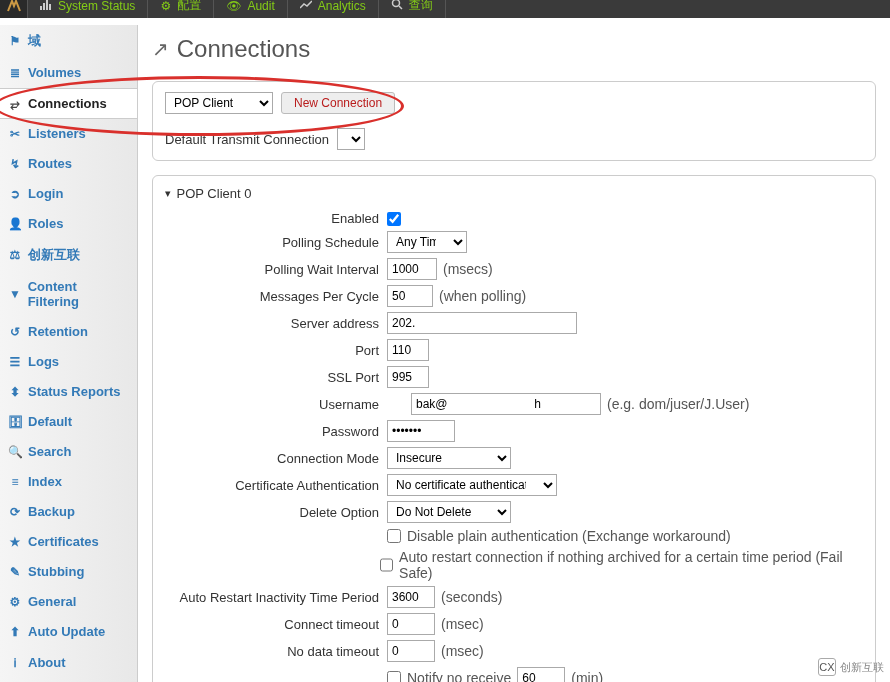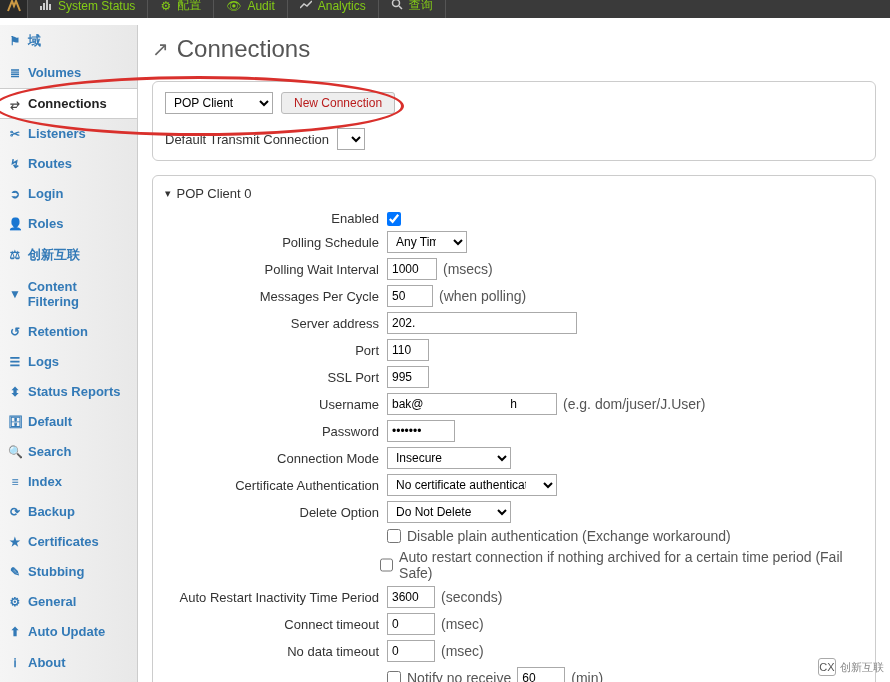--- a/index.html
+++ b/index.html
@@ -160,21 +160,21 @@
     .hint { color: #555; font-size: 14px; }
     input[type=checkbox] {
       width: 14px; height: 14px;
     }
     .sel-small { width: 124px; }
     .sel-med { width: 170px; }
     .in-tiny { width: 50px; }
     .in-sm { width: 46px; }
     .in-port { width: 42px; }
     .in-srv { width: 190px; }
-    .in-user { width: 170px; }
+    .in-user { width: 190px; margin-left: 24px; }
     .in-pass { width: 68px; }
     .in-3600 { width: 48px; }
     
     .red-ellipse {
       position: absolute;
       border: 3px solid #d9302c;
       border-radius: 50%;
       pointer-events: none;
       z-index: 50;
     }

